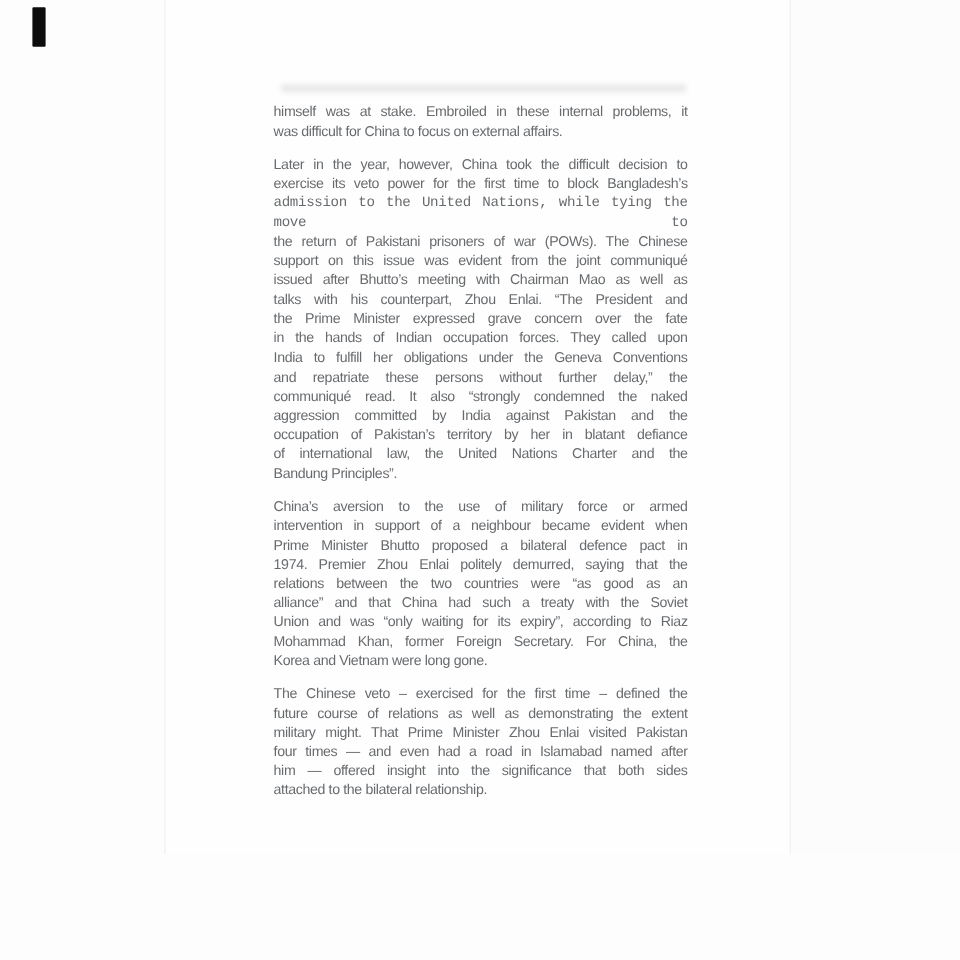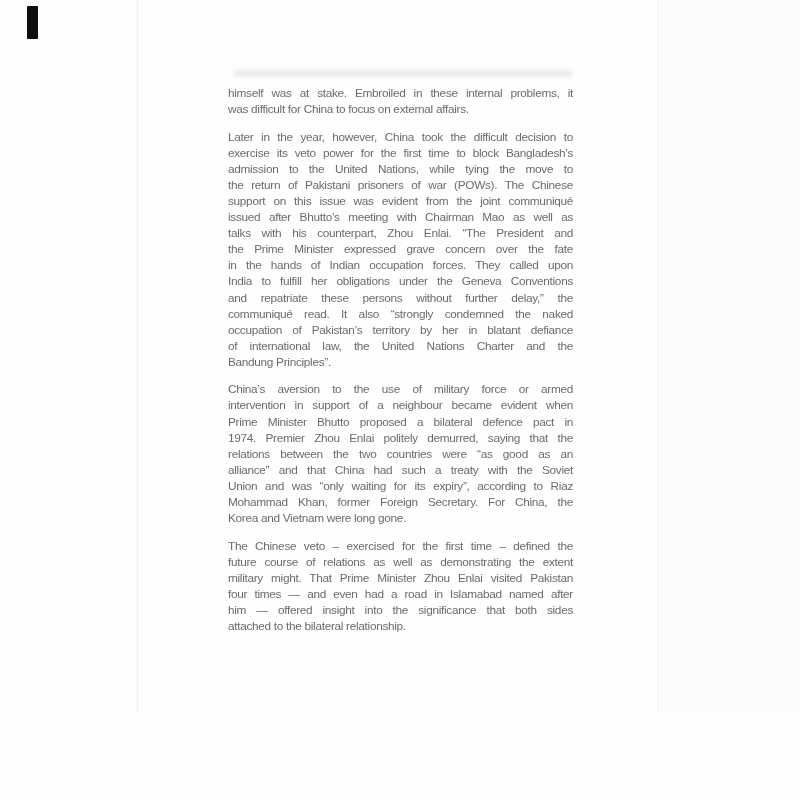--- a/index.html
+++ b/index.html
@@ -104,30 +104,31 @@
   <div class="ghost-line"></div>
 
   <div class="text-block">
       <div class="para">
         <div class="line" style="color: rgb(104, 107, 110);">himself was at stake. Embroiled in these internal problems, it</div>
         <div class="line last" style="color: rgb(104, 107, 110);">was difficult for China to focus on external affairs.</div>
       </div>
       <div class="para">
         <div class="line" style="color: rgb(104, 107, 110);">Later in the year, however, China took the difficult decision to</div>
         <div class="line" style="color: rgb(104, 107, 110);">exercise its veto power for the first time to block Bangladesh’s</div>
-        <div class="line" style="color: rgb(104, 107, 110);">admission to the United Nations, while tying the move to</div>
+        <div class="line" style="color: rgb(104, 107, 110); font-family: Liberation Mono, monospace;">admission to the United Nations, while tying the move to</div>
         <div class="line" style="color: rgb(104, 107, 110);">the return of Pakistani prisoners of war (POWs). The Chinese</div>
         <div class="line" style="color: rgb(104, 107, 110);">support on this issue was evident from the joint communiqué</div>
         <div class="line" style="color: rgb(104, 107, 110);">issued after Bhutto’s meeting with Chairman Mao as well as</div>
         <div class="line" style="color: rgb(104, 107, 110);">talks with his counterpart, Zhou Enlai. “The President and</div>
         <div class="line" style="color: rgb(104, 107, 110);">the Prime Minister expressed grave concern over the fate</div>
         <div class="line" style="color: rgb(104, 107, 110);">in the hands of Indian occupation forces. They called upon</div>
         <div class="line" style="color: rgb(104, 107, 110);">India to fulfill her obligations under the Geneva Conventions</div>
         <div class="line" style="color: rgb(104, 107, 110);">and repatriate these persons without further delay,” the</div>
         <div class="line" style="color: rgb(104, 107, 110);">communiqué read. It also “strongly condemned the naked</div>
+        <div class="line" style="color: rgb(104, 107, 110);">aggression committed by India against Pakistan and the</div>
         <div class="line" style="color: rgb(104, 107, 110);">occupation of Pakistan’s territory by her in blatant defiance</div>
         <div class="line" style="color: rgb(104, 107, 110);">of international law, the United Nations Charter and the</div>
         <div class="line last" style="color: rgb(104, 107, 110);">Bandung Principles”.</div>
       </div>
       <div class="para">
         <div class="line" style="color: rgb(104, 107, 110);">China’s aversion to the use of military force or armed</div>
         <div class="line" style="color: rgb(104, 107, 110);">intervention in support of a neighbour became evident when</div>
         <div class="line" style="color: rgb(104, 107, 110);">Prime Minister Bhutto proposed a bilateral defence pact in</div>
         <div class="line" style="color: rgb(104, 107, 110);">1974. Premier Zhou Enlai politely demurred, saying that the</div>
         <div class="line" style="color: rgb(104, 107, 110);">relations between the two countries were “as good as an</div>

